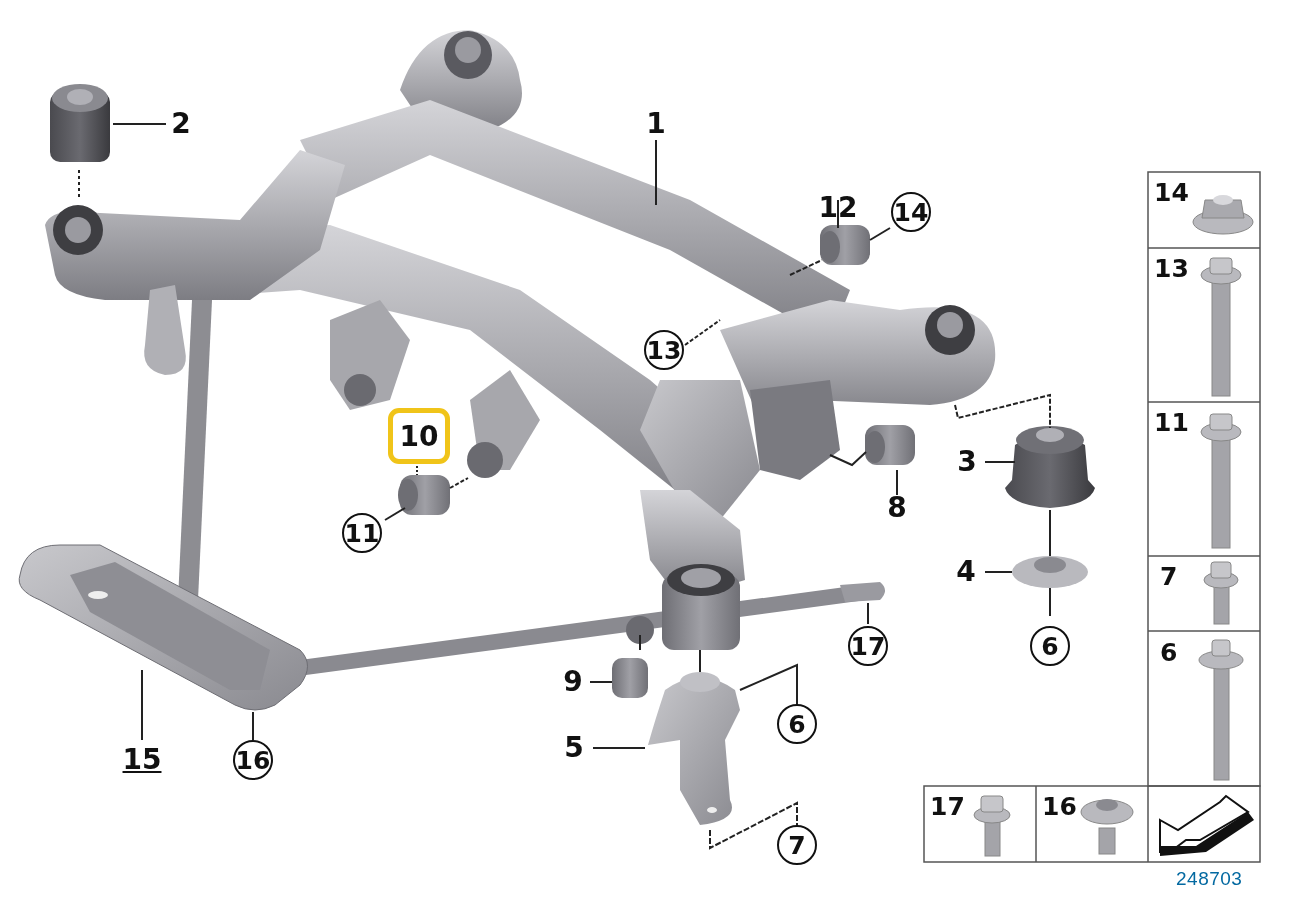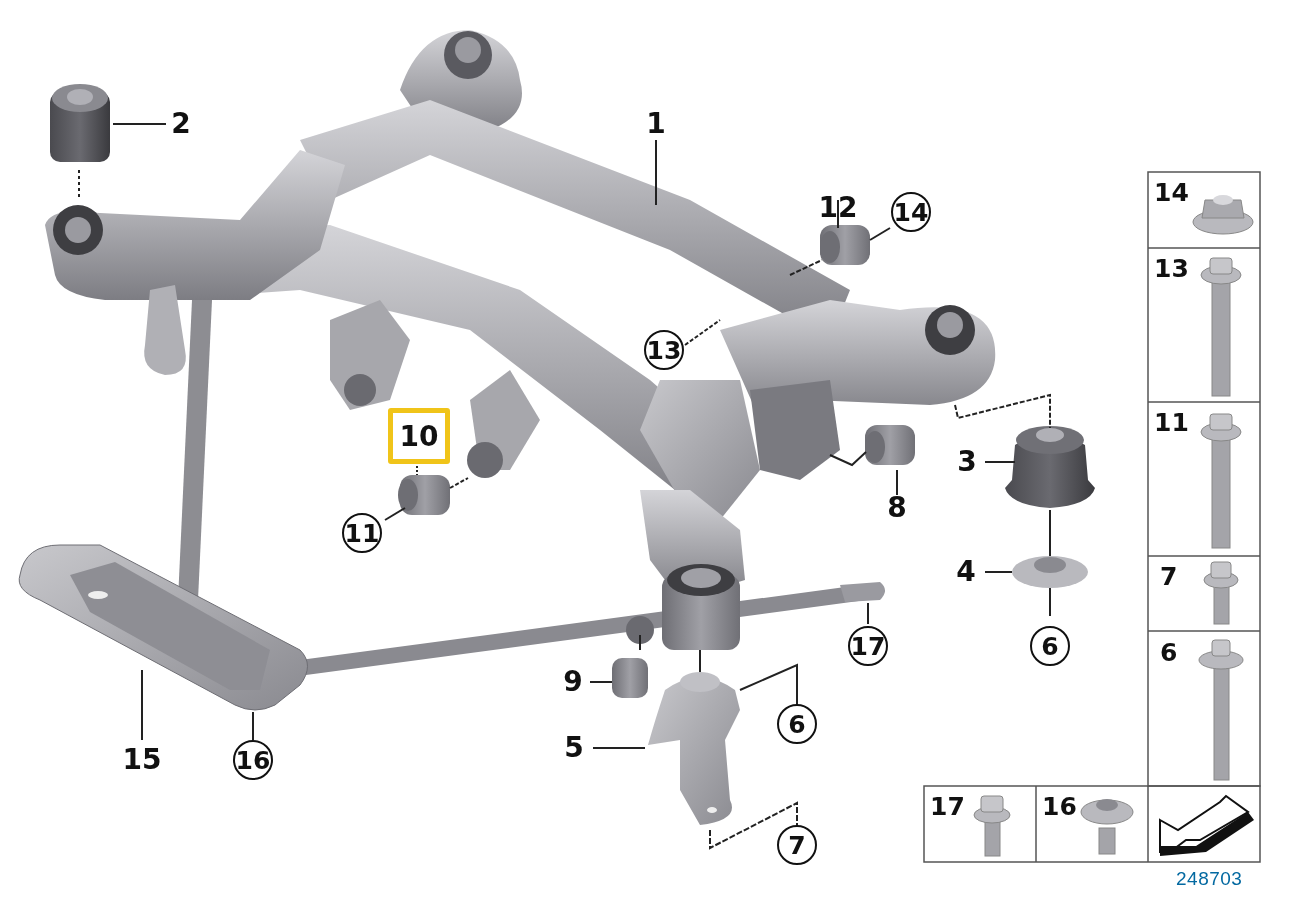--- a/index.html
+++ b/index.html
@@ -1,21 +1,21 @@
 <!DOCTYPE html>
 <html><head>
   <meta charset="utf-8">
   <style>
     html, body { margin: 0; padding: 0; background: #ffffff; }
     body { width: 1306px; height: 904px; position: relative; overflow: hidden; font-family: "Liberation Sans", sans-serif; }
     #stage { position: absolute; left: 0; top: 0; width: 1306px; height: 904px; }
     svg.art { position: absolute; left: 0; top: 0; }
     .lbl { position: absolute; font-family: "DejaVu Sans", sans-serif; font-weight: bold; font-size: 28px; color: #111; line-height: 1; transform: translate(-50%, -50%); white-space: nowrap; }
     .circ { position: absolute; width: 40px; height: 40px; border: 2px solid #111; border-radius: 50%; background: #fff; transform: translate(-50%, -50%); display: flex; align-items: center; justify-content: center; font-family: "DejaVu Sans", sans-serif; font-weight: bold; font-size: 25px; color: #111; box-sizing: border-box; }
-    .hl { position: absolute; border: 5px solid #f0c419; border-radius: 3px; background: #fff; display: flex; align-items: center; justify-content: center; font-family: "DejaVu Sans", sans-serif; font-weight: bold; font-size: 28px; color: #111; box-sizing: border-box; }
+    .hl { position: absolute; border: 5px solid #f0c419; border-radius: 11px; background: #fff; display: flex; align-items: center; justify-content: center; font-family: "DejaVu Sans", sans-serif; font-weight: bold; font-size: 28px; color: #111; box-sizing: border-box; }
     .cell-lbl { position: absolute; font-family: "DejaVu Sans", sans-serif; font-weight: bold; font-size: 25px; color: #111; line-height: 1; }
     .diag-id { position: absolute; font-family: "Liberation Sans", sans-serif; font-size: 19px; color: #0369a1; letter-spacing: 0.5px; }
   </style>
 </head>
 <body>
 
 <div id="stage">
 
   <svg class="art" width="1306" height="904" viewBox="0 0 1306 904">
     <defs>
@@ -205,21 +205,21 @@
   </svg>
 
   <div class="lbl" style="left:181px; top:124px;">2</div>
   <div class="lbl" style="left:656px; top:124px;">1</div>
   <div class="lbl" style="left:838px; top:184px;margin-top:24px;">12</div>
   <div class="lbl" style="left:967px; top:462px;">3</div>
   <div class="lbl" style="left:966px; top:572px;">4</div>
   <div class="lbl" style="left:897px; top:508px;">8</div>
   <div class="lbl" style="left:573px; top:682px;">9</div>
   <div class="lbl" style="left:574px; top:748px;">5</div>
-  <div class="lbl" style="left:142px; top:760px;">15</div>
+  <div class="lbl" style="left:142px; top:760px;text-decoration:underline;">15</div>
 
   <div class="hl" style="left:388px; top:408px; width:62px; height:56px;">10</div>
 
   <div class="circ" style="left:911px; top:212px;">14</div>
   <div class="circ" style="left:664px; top:350px;">13</div>
   <div class="circ" style="left:362px; top:533px;">11</div>
   <div class="circ" style="left:1050px; top:646px;">6</div>
   <div class="circ" style="left:868px; top:646px;">17</div>
   <div class="circ" style="left:797px; top:724px;">6</div>
   <div class="circ" style="left:797px; top:845px;">7</div>

